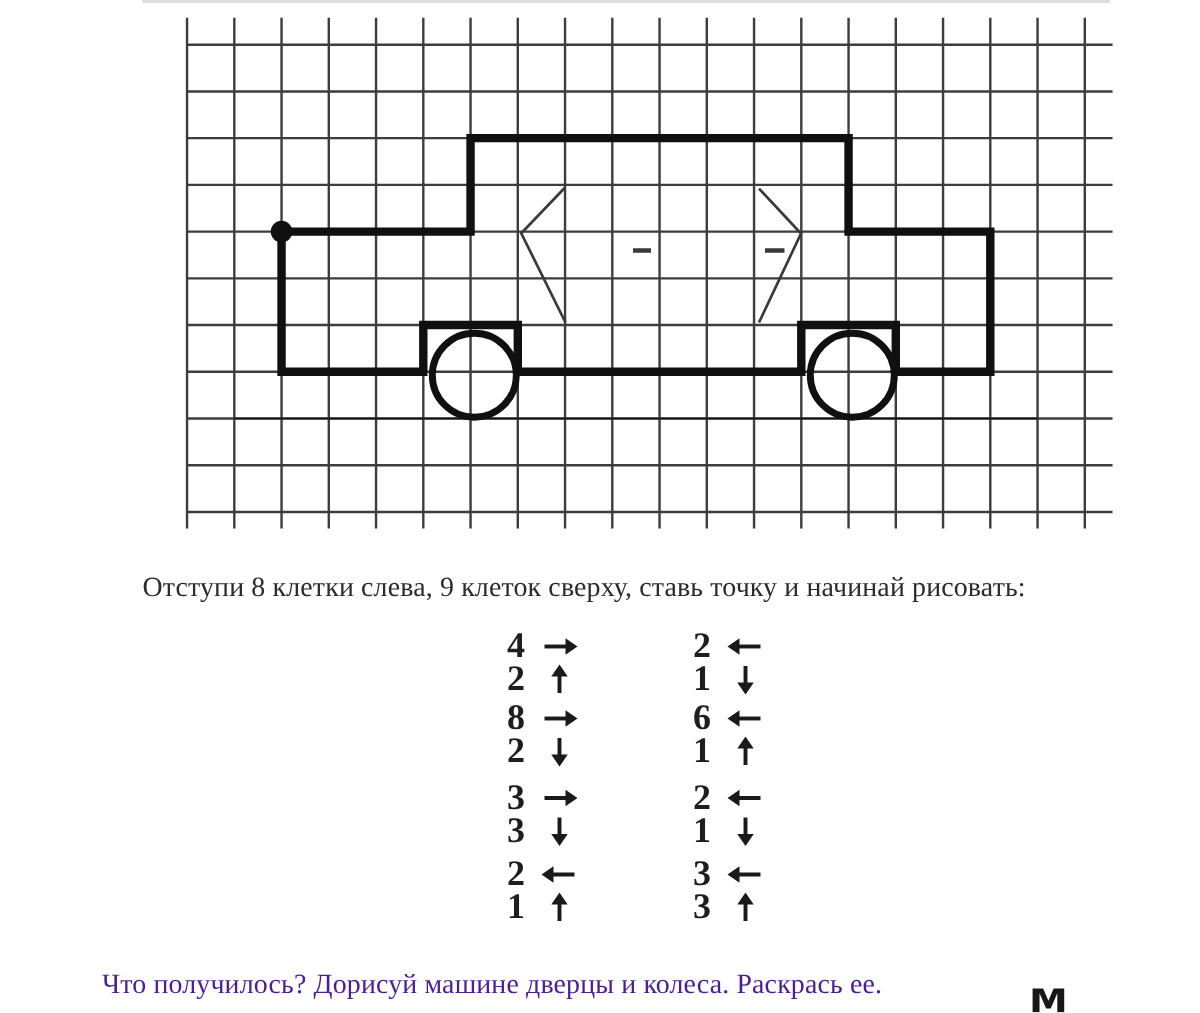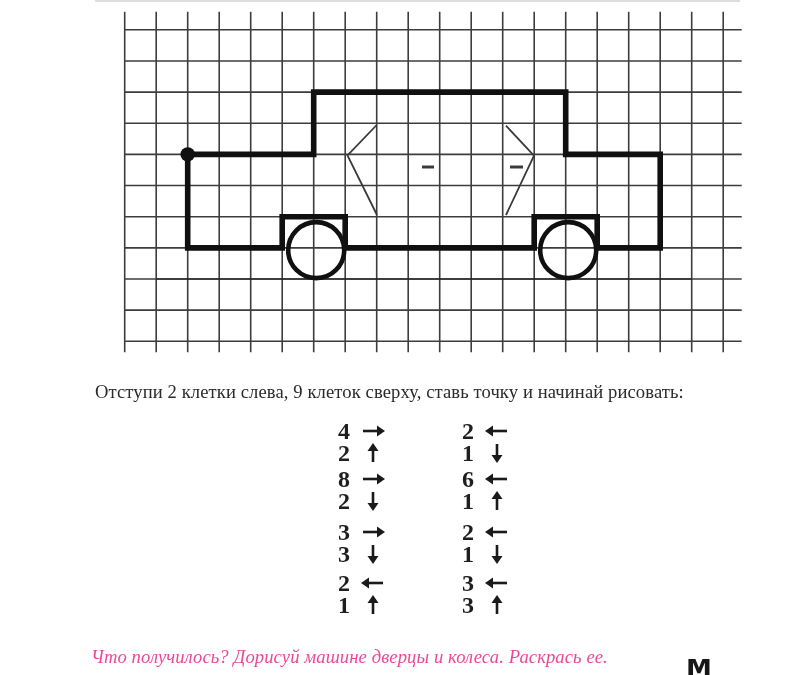--- a/index.html
+++ b/index.html
@@ -12,22 +12,22 @@
   .grid-svg { position:absolute; left:0; top:0; }
   .top-smudge {
     position:absolute; left:95px; top:0; width:645px; height:2px;
     background:#c7c7c7; opacity:.6;
   }
   .instruction {
     position:absolute; left:95px; top:381px; font-size:18.6px;
     color:#2b2b2b; letter-spacing:.1px; white-space:nowrap;
   }
   .question {
-    position:absolute; left:91px; top:646px; font-size:18.6px;
-    color:#ec4899; letter-spacing:.1px; white-space:nowrap;font-style:italic;
+    position:absolute; left:68px; top:646px; font-size:18.6px;
+    color:#4c1d95; letter-spacing:.1px; white-space:nowrap;
   }
   .steps-col { position:absolute; top:420px; display:flex; flex-direction:column; }
   #col-left  { left:318px; }
   #col-right { left:442px; }
   .instr-row { display:flex; align-items:center; height:22px; }
   .instr-row:nth-child(3) { margin-top:4px; }
   .instr-row:nth-child(5) { margin-top:9px; }
   .instr-row:nth-child(7) { margin-top:7px; }
   .num {
     display:inline-block; width:32px; text-align:right;
@@ -81,21 +81,21 @@
       <polyline points="376.7,125 347.5,155.5 377,215" fill="none" stroke="#3a3a3a" stroke-width="1.8"></polyline>
       <polyline points="506,125.7 534,155.7 506,215" fill="none" stroke="#3a3a3a" stroke-width="1.8"></polyline>
       <line x1="422" y1="167" x2="434" y2="167" stroke="#3a3a3a" stroke-width="3"></line>
       <line x1="510" y1="167" x2="523" y2="167" stroke="#3a3a3a" stroke-width="3"></line>
       <polyline points="187.7,154.4 313.7,154.4 313.7,92.1 565.7,92.1 565.7,154.4 660.2,154.4 660.2,247.85 597.2,247.85 597.2,216.7 534.2,216.7 534.2,247.85 345.2,247.85 345.2,216.7 282.2,216.7 282.2,247.85 187.7,247.85 187.7,154.4" fill="none" stroke="#101010" stroke-width="5.6" stroke-linejoin="miter" stroke-linecap="square"></polyline>
       <line x1="156.2" y1="279" x2="691.7" y2="279" stroke="#101010" stroke-width="undefined" stroke-linecap="butt"></line>
       <circle cx="316.2" cy="250.15" r="28" fill="none" stroke="#101010" stroke-width="4.6"></circle>
       <circle cx="568.2" cy="250.15" r="28" fill="none" stroke="#101010" stroke-width="4.6"></circle>
       <circle cx="187.7" cy="154.4" r="7.2" fill="#101010"></circle>
     </svg>
-  <div class="instruction">Отступи 2 клетки слева, 9 клеток сверху, ставь точку и начинай рисовать:</div>
+  <div class="instruction">Отступи 8 клетки слева, 9 клеток сверху, ставь точку и начинай рисовать:</div>
   <div class="steps-col" id="col-left">
       <div class="instr-row">
         <span class="num">4</span>
         <svg width="26" height="22" viewBox="0 0 26 22" class="arrow">
           <line x1="3" y1="11" x2="18" y2="11" stroke="#1a1a1a" stroke-width="2.6"></line>
           <polygon points="17,5.5 25,11 17,16.5" fill="#1a1a1a"></polygon>
         </svg>
       </div>
       <div class="instr-row">
         <span class="num">2</span>

